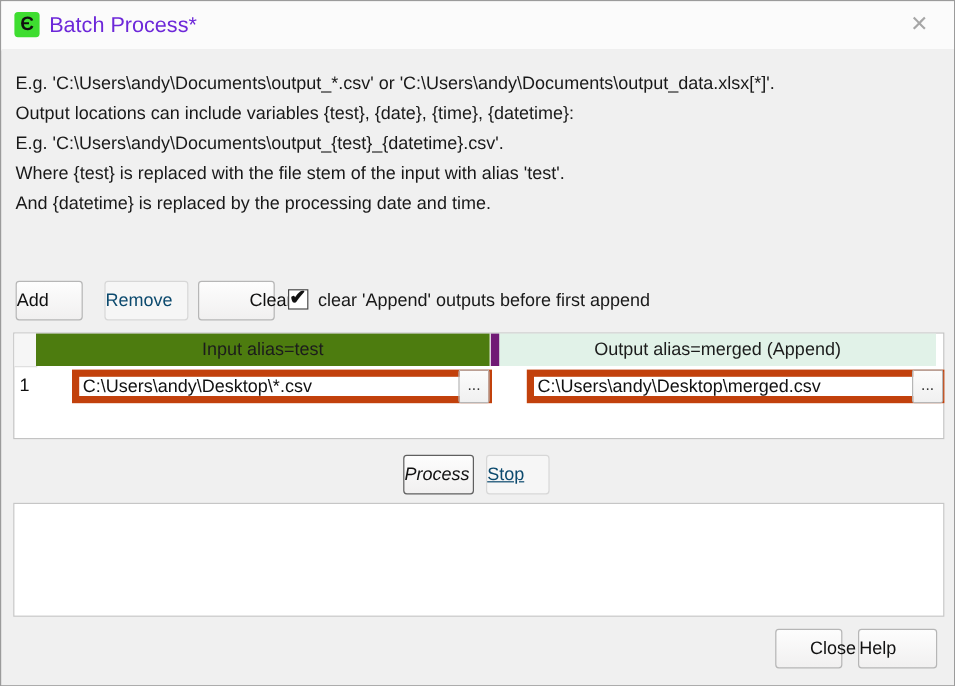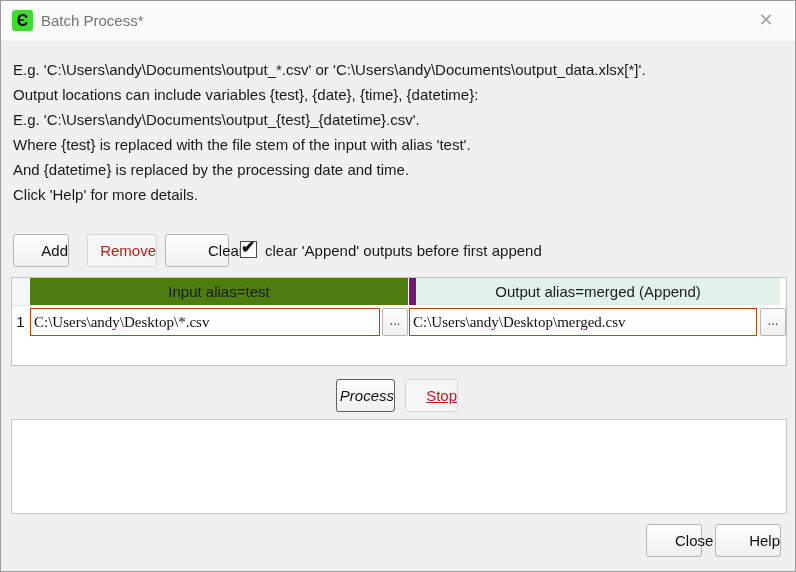--- a/index.html
+++ b/index.html
@@ -19,44 +19,44 @@
     background:#fbfbfb; border-bottom:1px solid #ebebeb;
   }
   .app-icon {
     position:absolute; left:11px; top:9px; width:21px; height:21px;
     background:#3edd30; border-radius:3px;
     color:#101010; font-weight:bold; font-size:16px;
     text-align:center; line-height:21px;
   }
   .title-text {
     position:absolute; left:40px; top:0; height:40px; line-height:40px;
-    font-size:15px; color:#737373;
+    font-size:18px; color:#6d28d9;
   }
   .close-btn {
     position:absolute; right:6px; top:0; width:46px; height:40px;
     text-align:center; line-height:38px; color:#a6a6a6; font-size:18px;
     cursor:pointer;
   }
   
   .instructions {
     position:absolute; left:12px; top:56px; right:12px;
     font-size:15px; color:#191919; line-height:25px;
     white-space:nowrap;
   }
   
   .btn {
     position:absolute; box-sizing:border-box; height:33px;
     background:linear-gradient(#fdfdfd,#f1f0f0);
     border:1px solid #b6b6b6; border-radius:3px;
     font-family:"Liberation Sans", sans-serif;
-    font-size:15px; color:#111; text-align:right; line-height:31px;
+    font-size:15px; color:#111; text-align:left; line-height:31px;
     cursor:pointer;
   }
   .btn.disabled {
-    color:#b91c1c; border-color:#d7d7d7; background:#f6f6f6; cursor:default;
+    color:#0c4a6e; border-color:#d7d7d7; background:#f6f6f6; cursor:default;
   }
   .btn-add    { left:12px;  top:233px; width:56px; }
   .btn-remove { left:86px;  top:233px; width:70px; }
   .btn-clear  { left:164px; top:233px; width:64px;padding-left:42px; }
   
   .checkbox {
     position:absolute; left:239px; top:240px; width:17px; height:17px;
     background:#ffffff; border:1px solid #494949; box-sizing:border-box;
     cursor:pointer;
   }
@@ -82,23 +82,23 @@
     font-size:15px; color:#1c1c1c; text-align:center;
   }
   .hdr-input  { left:18px;  width:378px; background:#4d7c0f; }
   .hdr-output { left:397px; width:371px; background:#e1f2e8; border-left:7px solid #701a75; box-sizing:border-box; }
   .grid .rownum {
     position:absolute; left:0; top:30px; width:17px; height:28px;
     font-size:15px; color:#111; text-align:center; line-height:28px;
   }
   .cell-input {
     position:absolute; box-sizing:border-box; top:30px; height:28px;
-    background:#fff; border:1px solid #c2410c;
-    font-family:Liberation Serif, serif; font-size:15px; color:#111;
-    padding:0 3px; outline:none;
+    background:#fff; border:6px solid #c2410c;
+    font-family:Liberation Sans, sans-serif; font-size:15px; color:#111;
+    padding:0 3px; outline:none;margin-left:30px;
   }
   .fld-in  { left:18px;  width:350px; }
   .fld-out { left:397px; width:348px; }
   .browse {
     position:absolute; box-sizing:border-box; top:30px; height:28px; width:26px;
     background:linear-gradient(#fcfcfc,#f0f0f0); border:1px solid #b6b6b6; border-radius:2px;
     font-size:13px; color:#333; text-align:center; line-height:24px; cursor:pointer;
   }
   .br-in  { left:370px; }
   .br-out { left:748px; }
@@ -128,21 +128,20 @@
     <div class="title-text">Batch Process*</div>
     <div class="close-btn">✕</div>
   </div>
 
   <div class="instructions">
     <div>E.g. 'C:\Users\andy\Documents\output_*.csv' or 'C:\Users\andy\Documents\output_data.xlsx[*]'.</div>
     <div>Output locations can include variables {test}, {date}, {time}, {datetime}:</div>
     <div>E.g. 'C:\Users\andy\Documents\output_{test}_{datetime}.csv'.</div>
     <div>Where {test} is replaced with the file stem of the input with alias 'test'.</div>
     <div>And {datetime} is replaced by the processing date and time.</div>
-    <div>Click 'Help' for more details.</div>
   </div>
 
   <div class="btn btn-add">Add</div>
   <div class="btn btn-remove disabled">Remove</div>
   <div class="btn btn-clear">Clear</div>
 
   <div class="checkbox">
     <span class="tick">✔</span>
   </div>
   <div class="checkbox-label">clear 'Append' outputs before first append</div>

